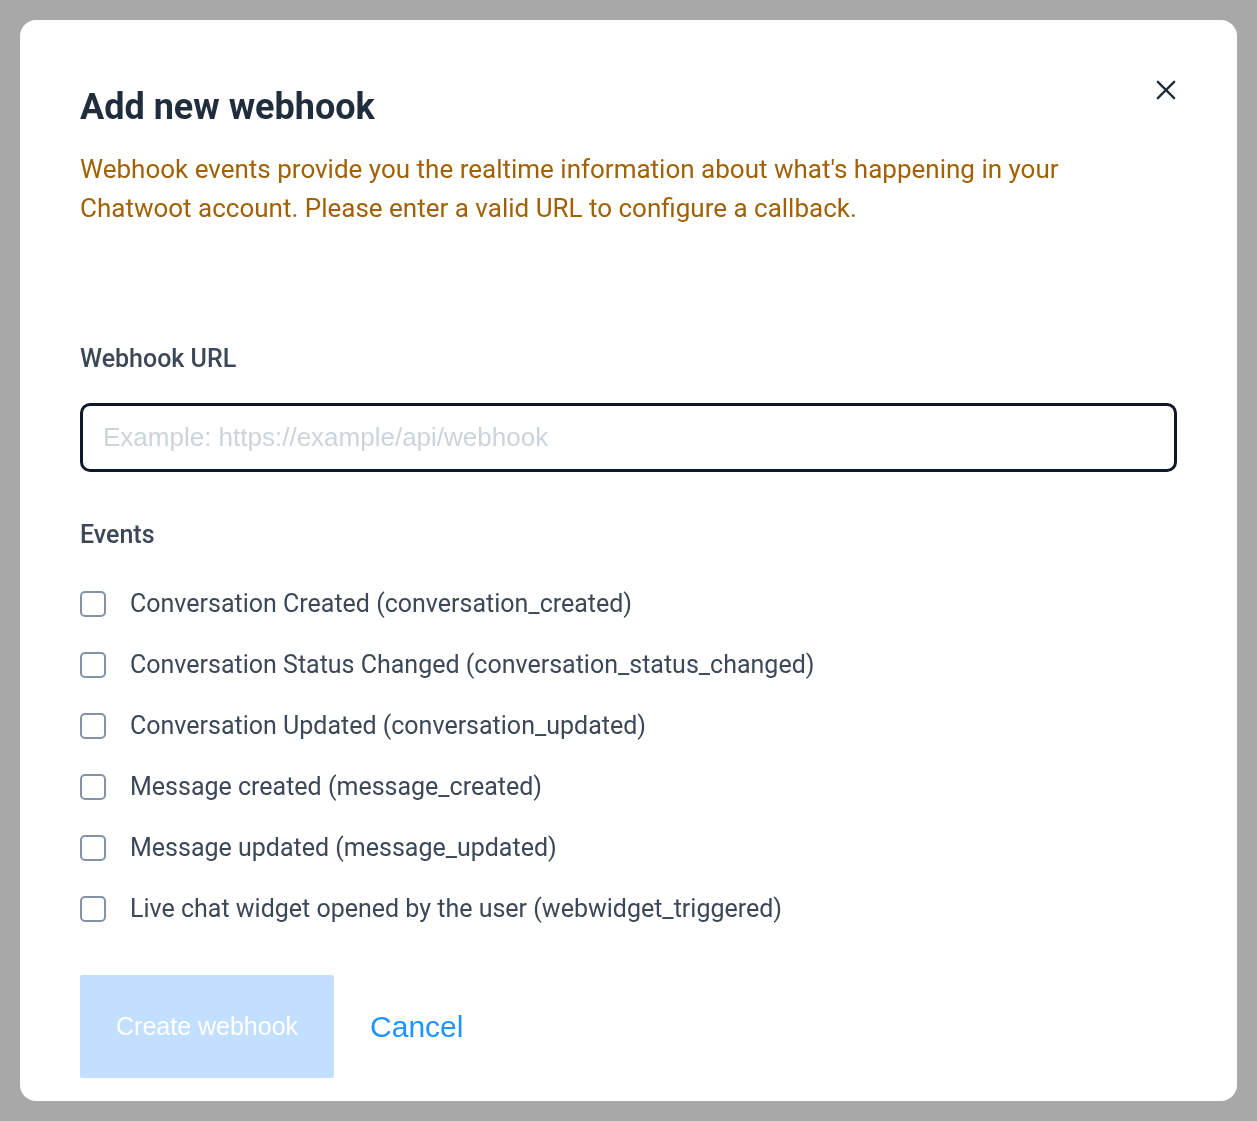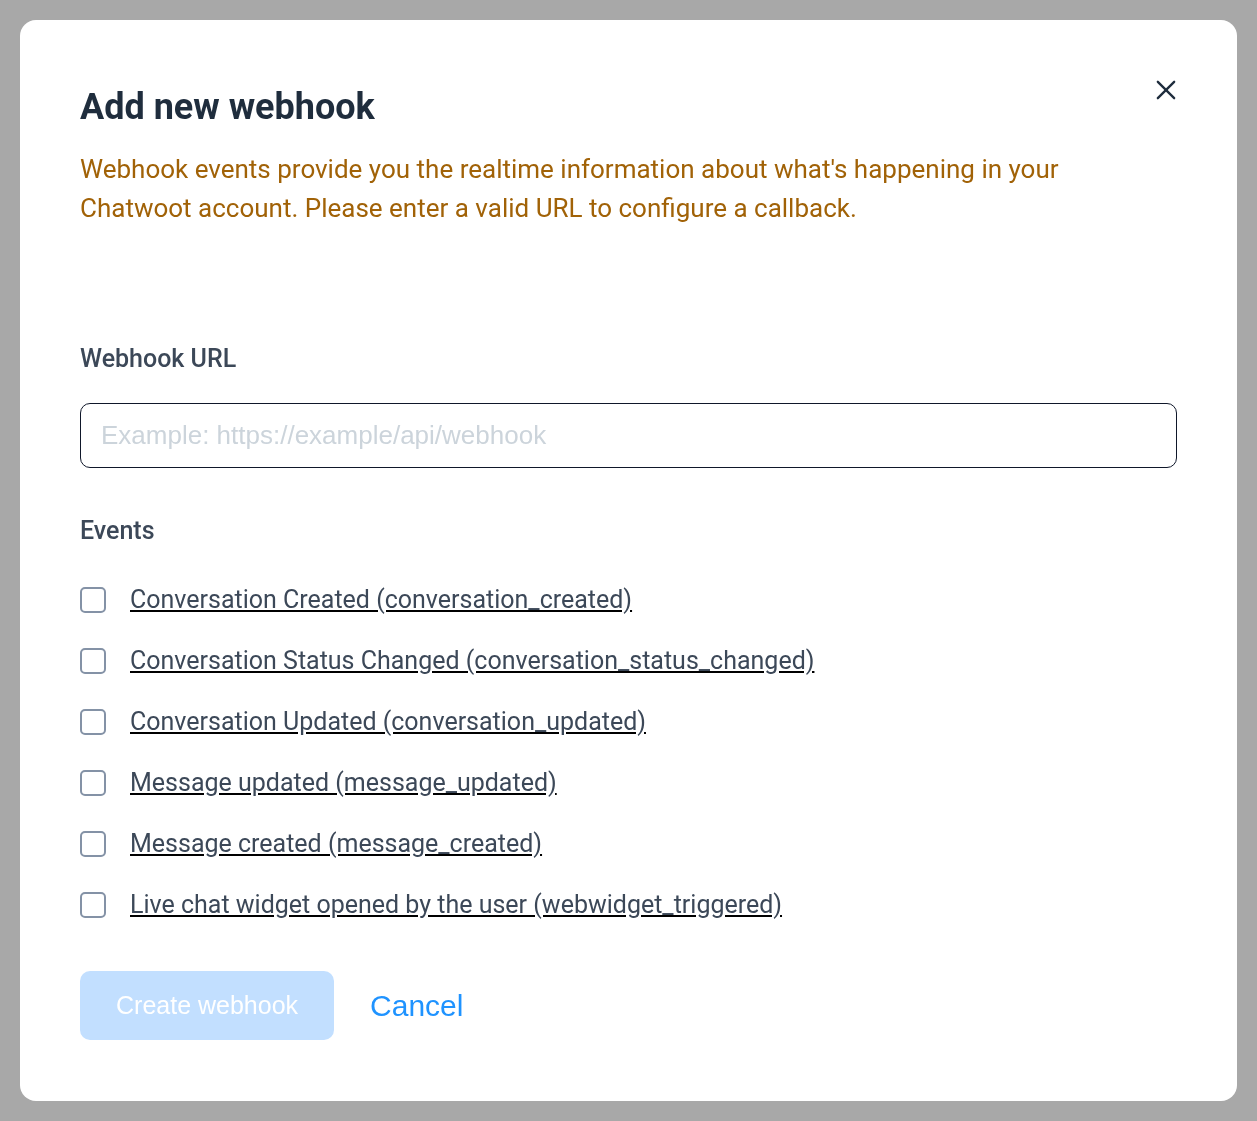--- a/index.html
+++ b/index.html
@@ -61,42 +61,41 @@
       display: block;
       font-size: 25px;
       font-weight: 500;
       color: #3c4858;
       margin-bottom: 30px;
     }
     .url-input {
       width: 100%;
       padding: 16px 20px;
       font-size: 26px;
-      border: 1px solid #0f172a;
+      border: 3px solid #0f172a;
       border-radius: 10px;
       color: #1f2d3d;
       outline: none;
       margin-bottom: 48px;
     }
     .url-input::placeholder {
       color: #ccd4db;
     }
     .events-label {
       display: block;
       font-size: 25px;
       font-weight: 500;
       color: #3c4858;
       margin-bottom: 40px;
     }
     .event-row {
       display: flex;
       align-items: center;
       gap: 24px;
       margin-bottom: 32px;
-      text-decoration: underline;
     }
     .checkbox {
       width: 26px;
       height: 26px;
       border: 2.5px solid #8492a6;
       border-radius: 5px;
       background: #fff;
       cursor: pointer;
       appearance: none;
       flex-shrink: 0;
@@ -113,22 +112,22 @@
     .button-row {
       display: flex;
       align-items: center;
       gap: 36px;
       margin-top: 52px;
     }
     .btn-primary {
       background: #c2dfff;
       color: #ffffff;
       border: none;
-      border-radius: 10px;
-      padding: 20px 36px;
+      border-radius: 2px;
+      padding: 37px 36px;
       font-size: 25px;
       font-weight: 500;
       cursor: pointer;
     }
     .btn-cancel {
       background: none;
       border: none;
       color: #1f93ff;
       font-size: 30px;
       font-weight: 500;
@@ -164,25 +163,25 @@
     <div class="event-row">
       <input type="checkbox" class="checkbox" style="">
       <label class="event-label">Conversation Status Changed (conversation_status_changed)</label>
     </div>
     <div class="event-row">
       <input type="checkbox" class="checkbox" style="">
       <label class="event-label">Conversation Updated (conversation_updated)</label>
     </div>
     <div class="event-row">
       <input type="checkbox" class="checkbox" style="">
-      <label class="event-label">Message updated (message_updated)</label>
+      <label class="event-label">Message created (message_created)</label>
     </div>
     <div class="event-row">
       <input type="checkbox" class="checkbox" style="">
-      <label class="event-label">Message created (message_created)</label>
+      <label class="event-label">Message updated (message_updated)</label>
     </div>
     <div class="event-row">
       <input type="checkbox" class="checkbox" style="">
       <label class="event-label">Live chat widget opened by the user (webwidget_triggered)</label>
     </div>
   </div>
 
   <div class="button-row">
     <button class="btn-primary">Create webhook</button>
     <button class="btn-cancel">Cancel</button>

